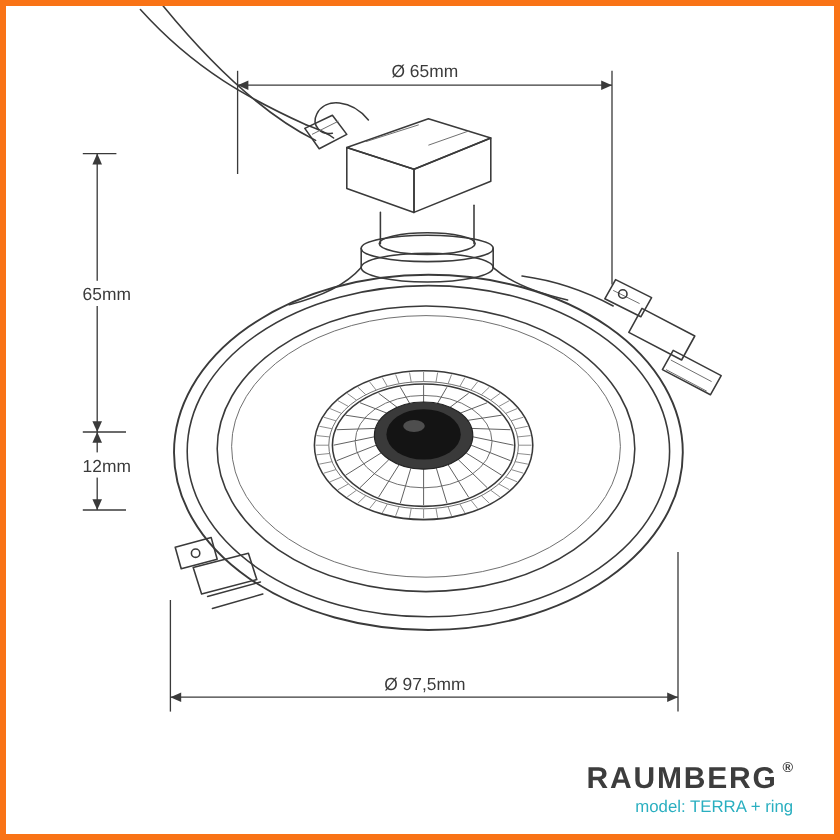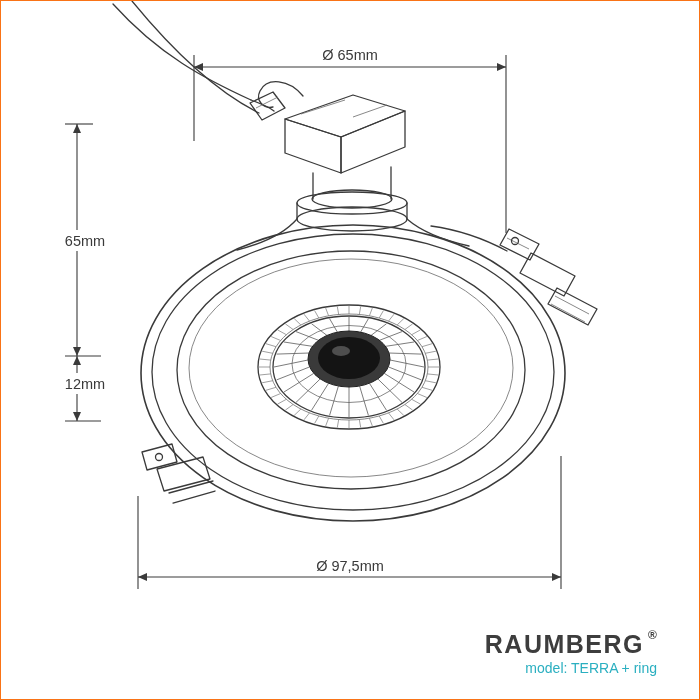--- a/index.html
+++ b/index.html
@@ -1,20 +1,20 @@
 <!DOCTYPE html>
 <html><head>
 <meta charset="utf-8">
 <style>
   html,body{margin:0;padding:0;background:#fff;}
   .canvas{
     position:relative;
     width:700px;height:700px;
     background:#ffffff;
-    border:1px solid #f97316;
+    border:5px solid #f97316;
     box-sizing:border-box;
     overflow:hidden;
     font-family:"Liberation Sans", sans-serif;
   }
   svg{position:absolute;left:0;top:0;}
   .stroke{stroke:#3a3a3a;stroke-width:1.3;fill:none;stroke-linecap:round;stroke-linejoin:round;}
   .stroke-heavy{stroke:#3a3a3a;stroke-width:1.6;fill:none;}
   .stroke-light{stroke:#6a6a6a;stroke-width:0.8;fill:none;}
   .dim-line{stroke:#3a3a3a;stroke-width:1.1;fill:none;}
   .dim-arrow{fill:#3a3a3a;stroke:none;}

